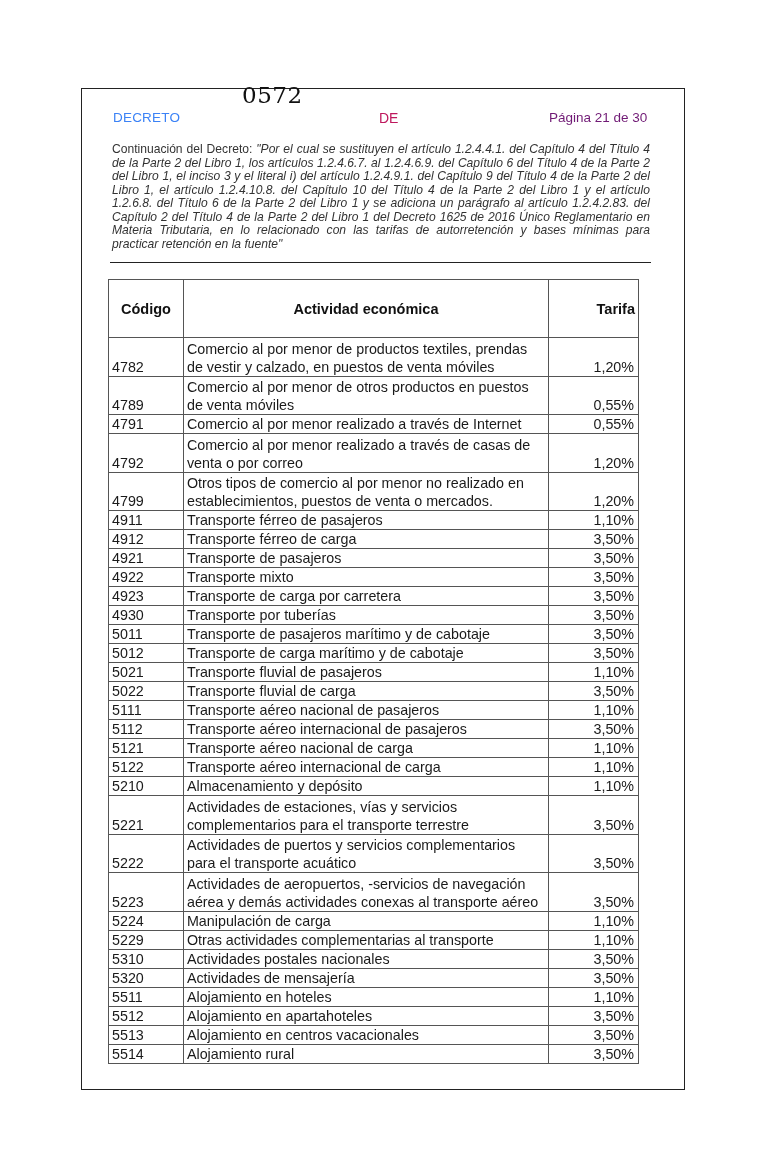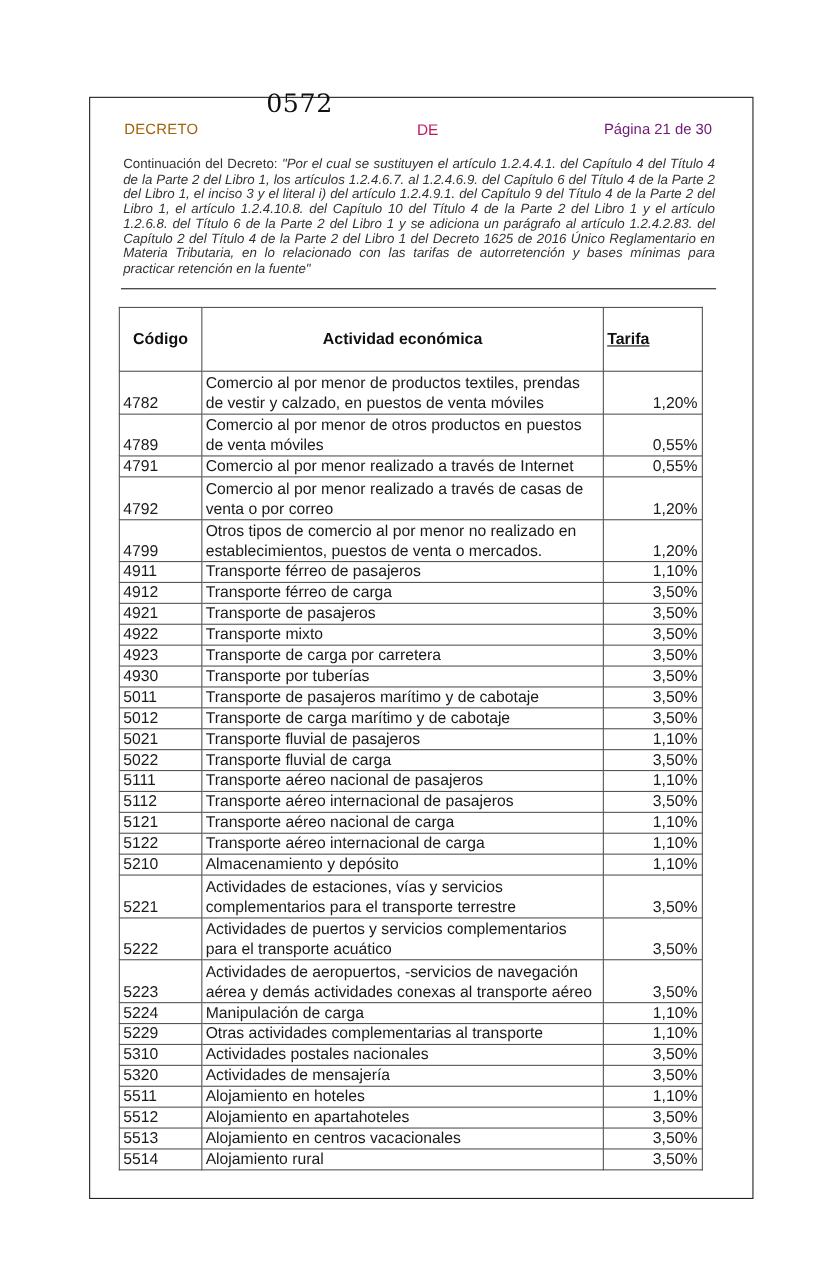--- a/index.html
+++ b/index.html
@@ -24,21 +24,21 @@
       border: 1.5px solid #222;
       box-sizing: border-box;
     }
     .hdr-decreto {
       position: absolute;
       left: 113px;
       top: 110px;
       font-size: 13.5px;
       font-weight: normal;
       letter-spacing: 0.2px;
-      color: #a16207;
+      color: #3b82f6;
     }
     .hdr-number {
       position: absolute;
       left: 242px;
       top: 82px;
       font-family: "DejaVu Serif", "Liberation Serif", serif;
       font-size: 23px;
       color: #111;
       letter-spacing: 0.5px;
     }
@@ -92,21 +92,21 @@
     }
     table.tarifas th {
       height: 58px;
       font-weight: bold;
       font-size: 14.5px;
       vertical-align: middle;
       color: #111;
     }
     table.tarifas th.c-code { width: 62px; text-align: left; padding: 0 12px; }
     table.tarifas th.c-act { width: 377px; text-align: center; }
-    table.tarifas th.c-rate { width: 92px; text-align: left; text-decoration: underline; }
+    table.tarifas th.c-rate { width: 92px; text-align: right; }
     table.tarifas td {
       line-height: 18px;
       vertical-align: bottom;
       padding-top: 0;
       padding-bottom: 0;
     }
     table.tarifas td.code { text-align: left; padding-right: 2px; }
     table.tarifas td.act { text-align: left; padding-left: 3px; }
     table.tarifas td.rate { text-align: right; padding-right: 4px; }
     table.tarifas tr.row1 td { height: 19px; }

